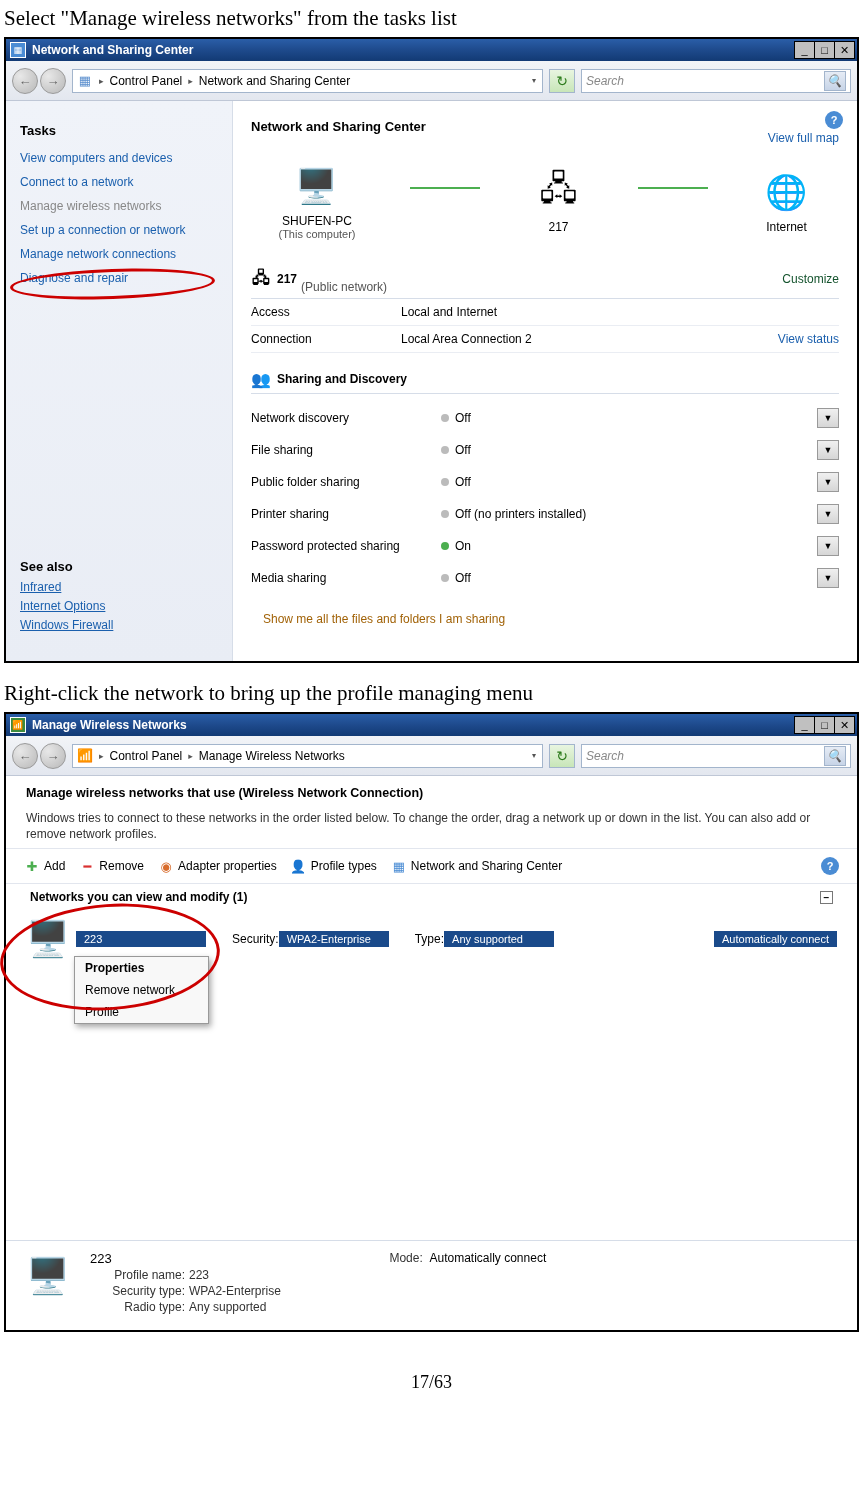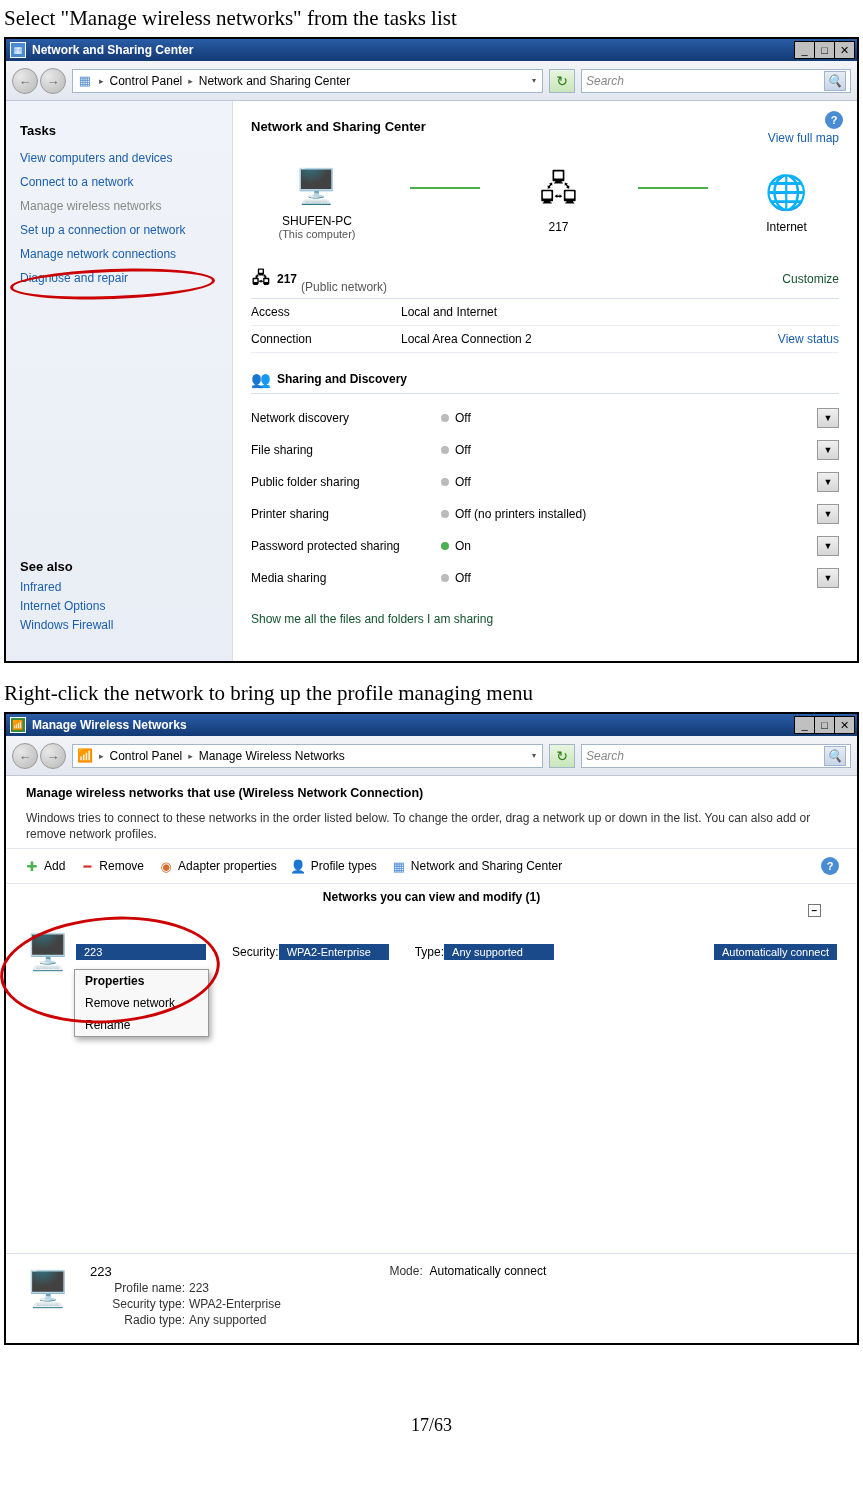--- a/index.html
+++ b/index.html
@@ -13,21 +13,21 @@
   }
   .instruction {
     font-family: Georgia, 'Times New Roman', serif;
     font-size: 21px;
     margin: 2px 0 6px 0;
   }
   .page-num {
     text-align: center;
     font-family: Georgia, 'Times New Roman', serif;
     font-size: 18px;
-    margin-top: 70px;
+    margin-top: 40px;
   }
 
   
   .window {
     border: 2px solid #000;
     background: #fff;
     margin-bottom: 18px;
     position: relative;
     font-size: 12px;
   }
@@ -152,21 +152,21 @@
     font-size: 12px;
     margin: 5px 0;
     cursor: pointer;
   }
   .leftpane .tasklink.dim { color: #888; }
   .leftpane .seealso {
     margin-top: auto;
     padding-bottom: 10px;
   }
   .leftpane .seealso .heading { margin-bottom: 6px; }
-  .leftpane .seealso .link { color:#1a5fad; font-size:12px; margin:5px 0; }
+  .leftpane .seealso .link { color:#1a5fad; font-size:12px; margin:5px 0;text-decoration:underline; }
   .red-ellipse {
     position: absolute;
     border: 3px solid #c00;
     border-radius: 50%;
     width: 205px; height: 30px;
     left: 4px; top: 168px;
     transform: rotate(-2deg);
     pointer-events:none;
   }
 
@@ -262,21 +262,21 @@
   .sd-row .expand-btn {
     width: 22px; height: 20px;
     border: 1px solid #999;
     background: linear-gradient(to bottom,#f0f0f0,#d6d6d6);
     margin-left:auto;
     display:flex;align-items:center;justify-content:center;
     font-size:9px;
   }
 
   .footlinks { margin-top: 18px; }
-  .footlinks .link { color:#14532d; font-size:12px; display:block; margin:4px 0; }
+  .footlinks .link { color:#a16207; font-size:12px; display:block; margin:4px 12px; }
 
   
   .mw-instructions {
     padding: 10px 20px 0 20px;
     font-size: 12px;
   }
   .mw-instructions .title { font-weight:bold; font-size:12.5px; margin-bottom:10px; }
   .mw-instructions .desc { color:#333; line-height:1.35; margin-bottom:6px;}
   .toolbar2 {
     display:flex; align-items:center;
@@ -294,26 +294,25 @@
   }
   .toolbar2 .help {
     margin-left:auto;
     width:18px;height:18px;border-radius:9px;
     background:#4a8cd4;color:#fff;
     display:flex;align-items:center;justify-content:center;
     font-size:11px;font-weight:bold;
   }
 
   .nethead {
-    padding: 6px 36px;
+    padding: 6px 24px;
     font-weight:bold;
     font-size:12px;
     display:flex;
     align-items:center;
-    flex-direction:column;
   }
   .nethead .collapse {
     margin-left:auto;
     width:13px;height:13px;border:1px solid #777;
     display:flex;align-items:center;justify-content:center;
     font-size:10px;
   }
 
   .netlist {
     position:relative;
@@ -628,21 +627,21 @@
       <span class="lbl">Security:</span>
       <span class="chip sec">WPA2-Enterprise</span>
       <span class="lbl">Type:</span>
       <span class="chip type">Any supported</span>
       <span class="chip auto">Automatically connect</span>
     </div>
 
     <div class="context-menu">
       <div class="item bold">Properties</div>
       <div class="item">Remove network</div>
-      <div class="item">Rename</div>
+      <div class="item">Profile</div>
     </div>
   </div>
 
   <div class="footer2">
     <div class="ficon">🖥️</div>
     <div class="props">
       <div class="name">223</div>
       <div class="row">
         <span class="lbl">Profile name:</span>
         <span class="val">223</span>

